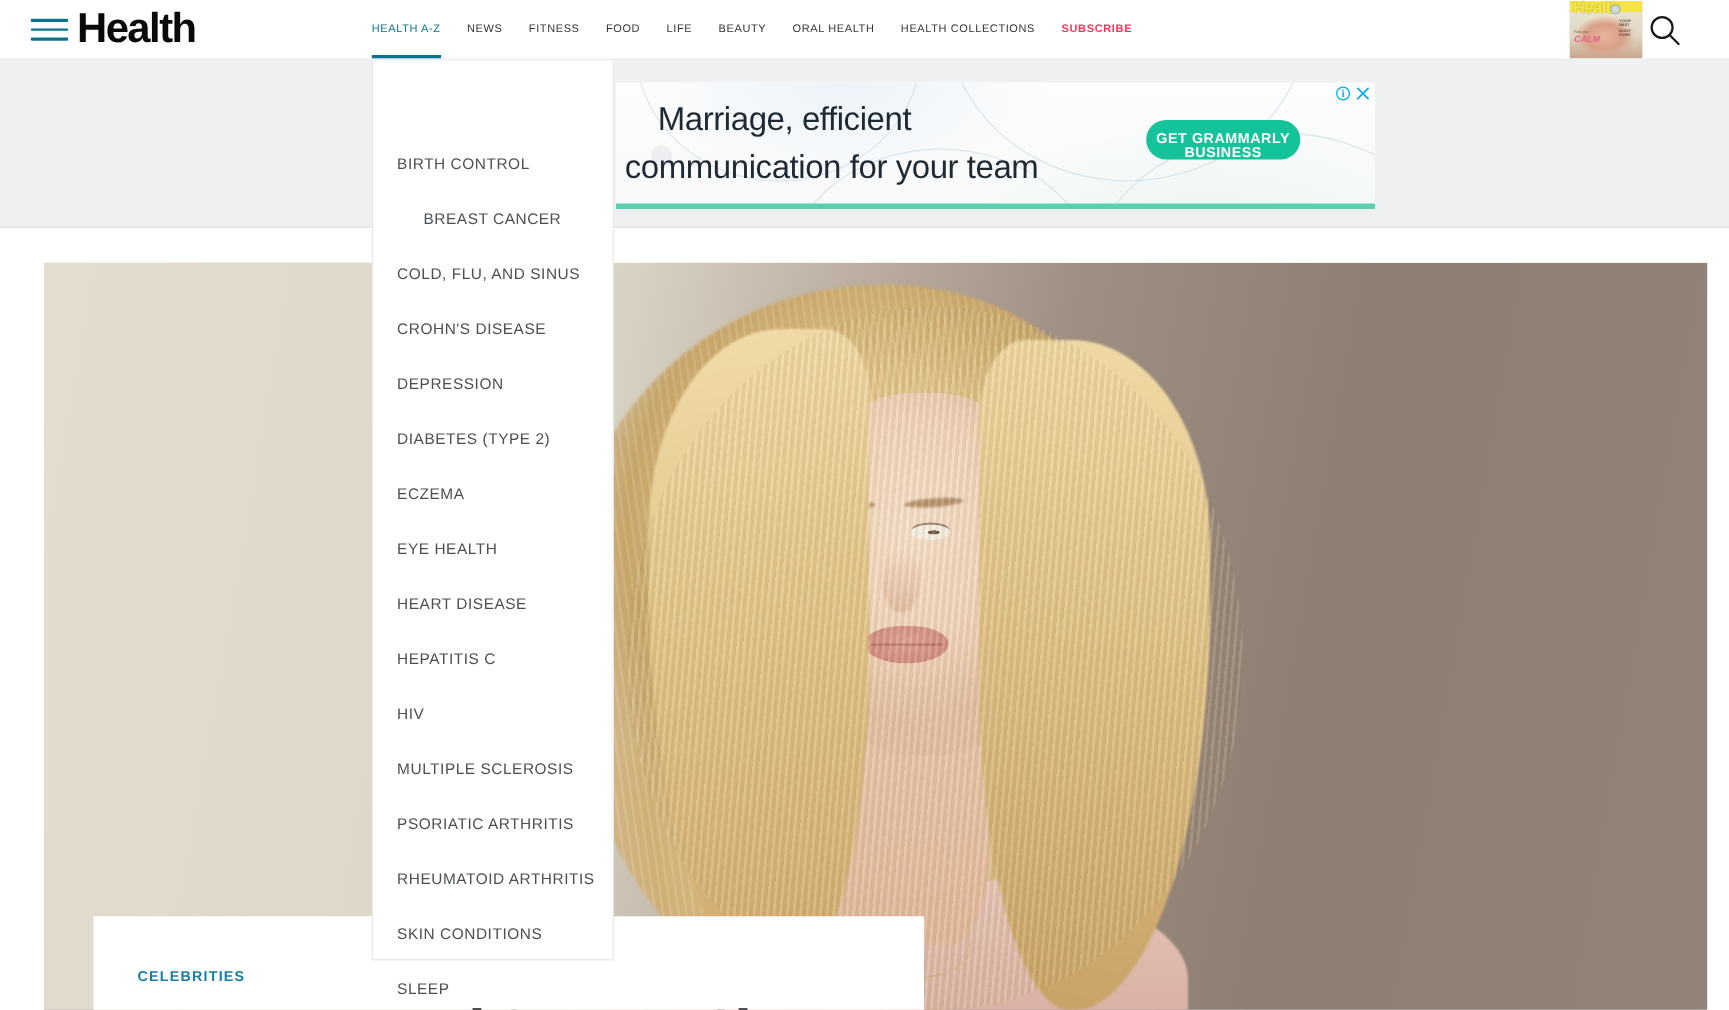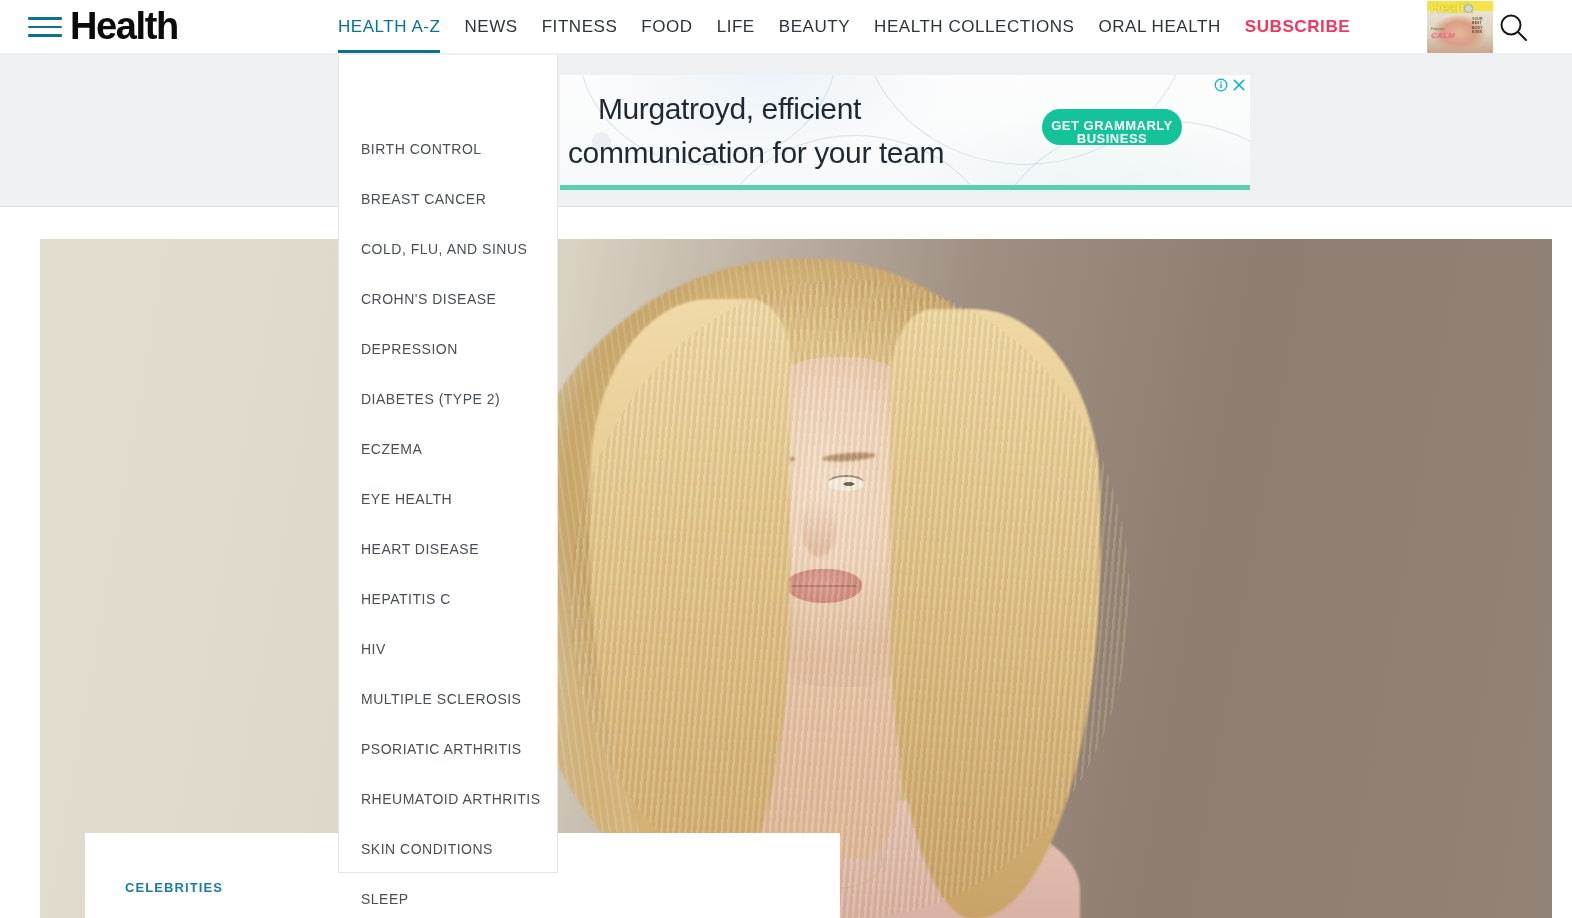--- a/index.html
+++ b/index.html
@@ -38,21 +38,21 @@
     color: #0a0a0a;
     line-height: 44px;
   }
   .nav {
     position: absolute; left: 338px; top: 0;
     height: 53px;
     display: flex; align-items: center;
     gap: 0;
   }
   .nav-item {
-    font-size: 17px;
+    font-size: 10px;
     letter-spacing: 0.55px;
     color: #2f3438;
     text-transform: uppercase;
     padding: 16px 12px;
     height: 53px;
     display: flex; align-items: center;
     position: relative;
     cursor: pointer;
     white-space: nowrap;
   }
@@ -386,22 +386,22 @@
 
     <div class="brand">Health</div>
 
     <nav class="nav">
       <div class="nav-item active">HEALTH A-Z</div>
       <div class="nav-item">NEWS</div>
       <div class="nav-item">FITNESS</div>
       <div class="nav-item">FOOD</div>
       <div class="nav-item">LIFE</div>
       <div class="nav-item">BEAUTY</div>
+      <div class="nav-item">ORAL HEALTH</div>
       <div class="nav-item">HEALTH COLLECTIONS</div>
-      <div class="nav-item">ORAL HEALTH</div>
       <div class="nav-item subscribe">SUBSCRIBE</div>
     </nav>
 
     <div class="mag-cover">
       <div class="mag-bg"></div>
       <div class="mag-title">Health</div>
       <div class="mag-seal"></div>
       <div class="mag-line" style="top:16px;">YOUR BEST BODY EVER</div>
       <div class="mag-sub">Find your</div>
       <div class="mag-calm">CALM</div>
@@ -417,21 +417,21 @@
 
   <div class="ad-band">
     <div class="ad-unit">
       <div class="ad-swirl"></div>
       <div class="ad-arc a1"></div>
       <div class="ad-arc a2"></div>
       <div class="ad-arc a3"></div>
       <div class="ad-arc a4"></div>
 
       <div class="ad-headline">
-        <span>Murgatroyd, efficient</span>
+        <span>Marriage, efficient</span>
         <span class="l2">communication for your team</span>
       </div>
 
       <div class="ad-cta">
         <span>GET GRAMMARLY</span>
         <span>BUSINESS</span>
       </div>
 
       <div class="ad-ctrls">
         <svg class="ad-info" viewBox="0 0 16 16">
@@ -473,21 +473,21 @@
     </div>
 
     <div class="article-card">
       <div class="kicker">CELEBRITIES</div>
       <div class="headline">Peta Murgatroyd Opens Up About Being a New Mom and Keeping Her Marriage Hot</div>
     </div>
   </div>
 
   <div class="dropdown">
     <div class="dd-item" style="top:85px;">BIRTH CONTROL</div>
-    <div class="dd-item" style="top:135px;">BREAST CANCER</div>
+    <div class="dd-item" style="top:135px;margin-left:24px;">BREAST CANCER</div>
     <div class="dd-item" style="top:185px;">COLD, FLU, AND SINUS</div>
     <div class="dd-item" style="top:235px;">CROHN'S DISEASE</div>
     <div class="dd-item" style="top:285px;">DEPRESSION</div>
     <div class="dd-item" style="top:335px;">DIABETES (TYPE 2)</div>
     <div class="dd-item" style="top:385px;">ECZEMA</div>
     <div class="dd-item" style="top:435px;">EYE HEALTH</div>
     <div class="dd-item" style="top:485px;">HEART DISEASE</div>
     <div class="dd-item" style="top:535px;">HEPATITIS C</div>
     <div class="dd-item" style="top:585px;">HIV</div>
     <div class="dd-item" style="top:635px;">MULTIPLE SCLEROSIS</div>

